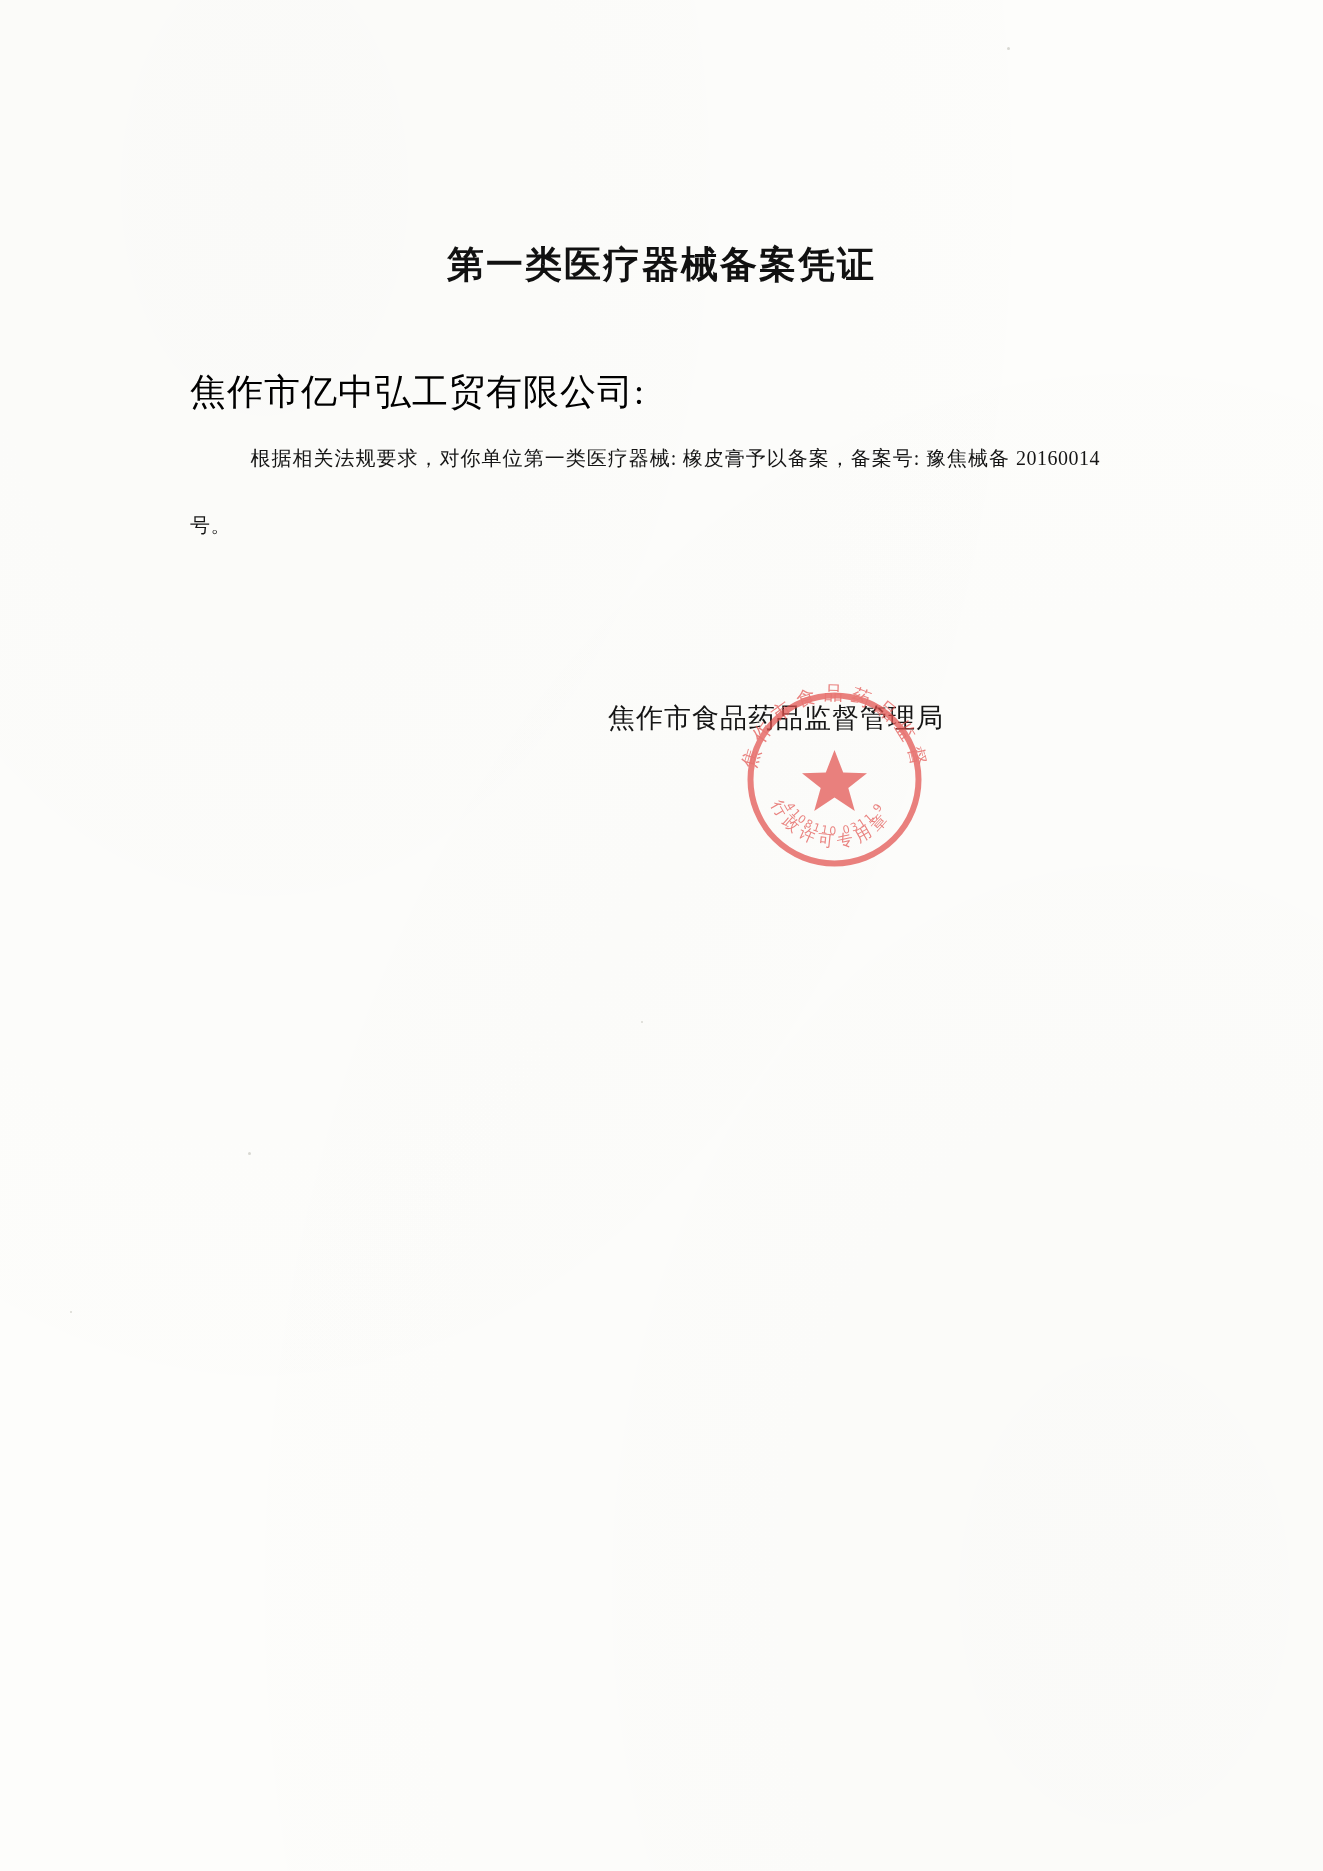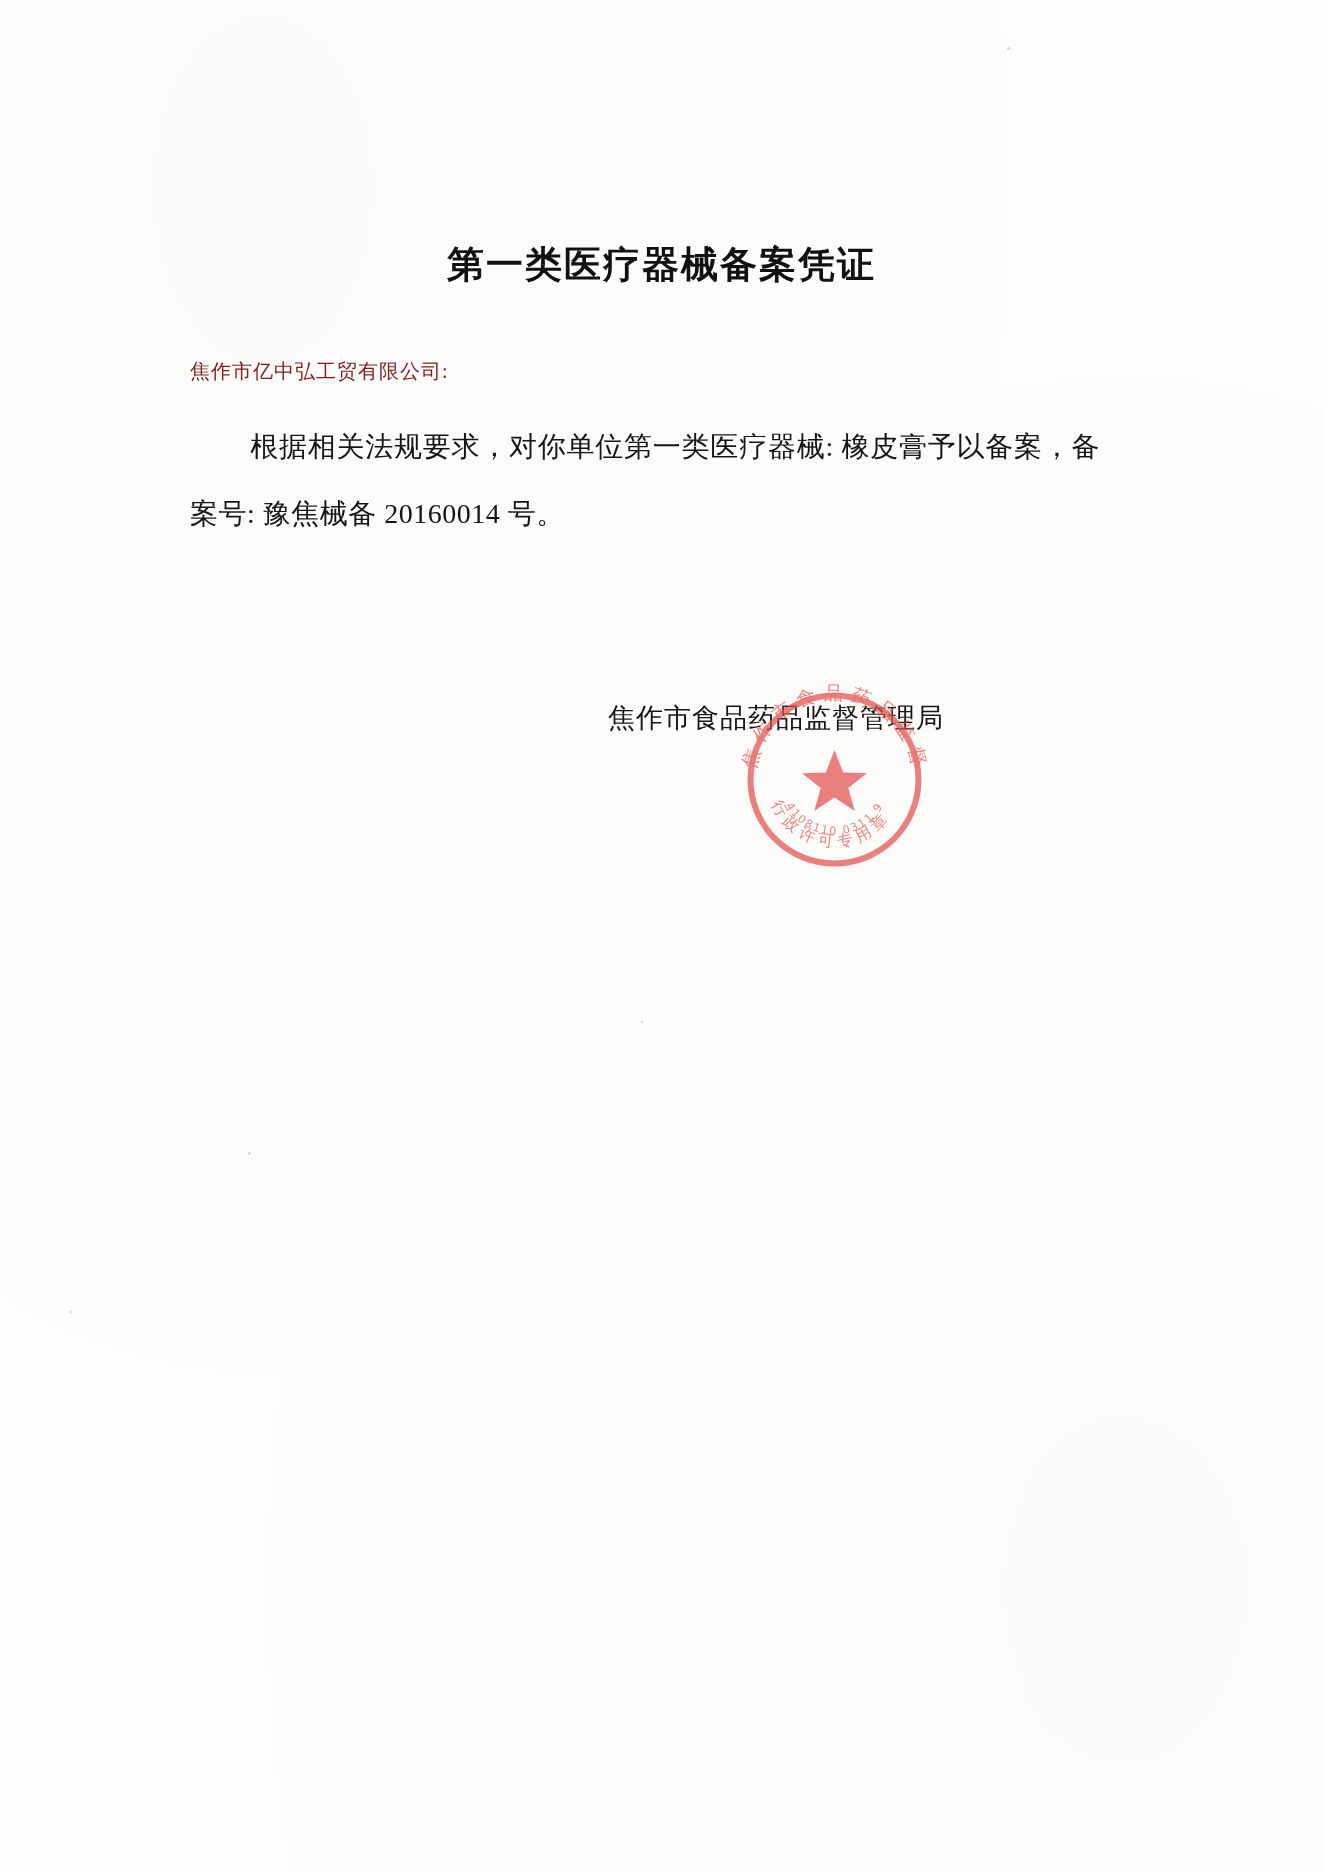--- a/index.html
+++ b/index.html
@@ -49,32 +49,32 @@
     font-size: 37px;
     font-weight: bold;
     letter-spacing: 2px;
     font-family: "DejaVu Sans", "Liberation Sans", sans-serif;
     color: #111;
   }
 
   .addressee {
     position: absolute;
     left: 190px;
-    top: 358px;
-    font-size: 20px;
+    top: 368px;
+    font-size: 36px;
     letter-spacing: 1px;
-    color: #7f1d1d;
+    color: #000000;
   }
 
   .body-block {
     position: absolute;
     left: 190px;
-    top: 413px;
+    top: 425px;
     width: 910px;
-    font-size: 28px;
+    font-size: 20px;
     line-height: 67px;
     letter-spacing: 0.5px;
     color: #151515;
     text-align: justify;
   }
   .body-block .indent {
     display: inline-block;
     width: 60px;
   }
 

